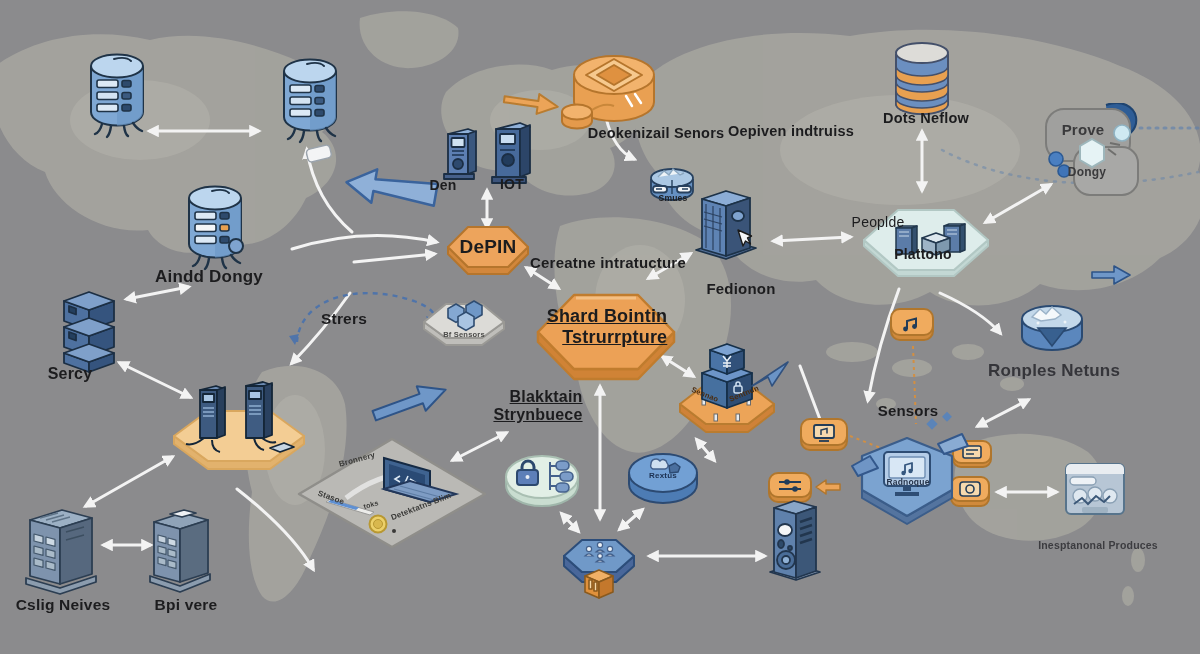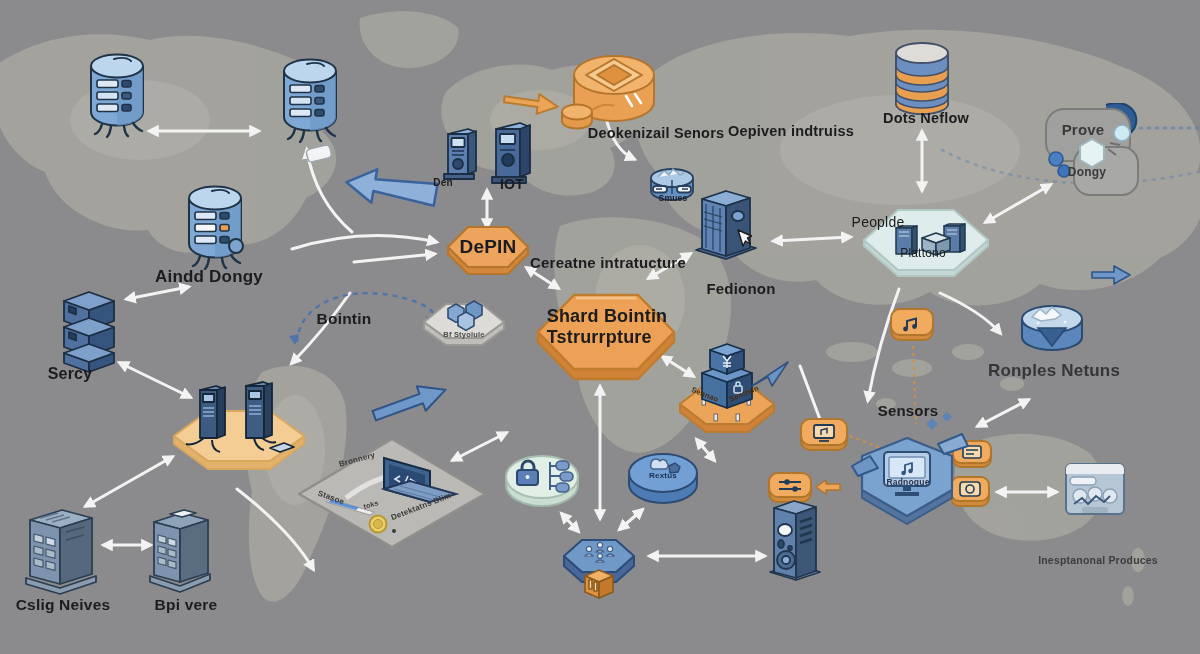--- a/index.html
+++ b/index.html
@@ -3,21 +3,21 @@
 <meta charset="utf-8">
 <style>
   html,body{margin:0;padding:0;background:#6f6f72;}
   #stage{position:relative;width:1200px;height:654px;overflow:hidden;background:#8b8b8d;
          font-family:"Liberation Sans",sans-serif;}
   #stage svg{display:block;}
   .layer{position:absolute;left:0;top:0;width:1200px;height:654px;}
   .n{position:absolute;}
   .lbl{position:absolute;transform:translateX(-50%);font-weight:700;color:#1c1c1e;
        white-space:nowrap;letter-spacing:.2px;}
-  .lbl2{text-align:left;white-space:pre-line;line-height:1.15;}
+  .lbl2{text-align:right;white-space:pre-line;line-height:1.15;text-decoration:underline;}
 </style>
 </head>
 <body>
 
 <div id="stage">
 
   <svg class="layer" viewBox="0 0 1200 654">
     <g fill="#a5a49e" opacity="0.92">
       <path d="M-10,70 C30,38 90,26 150,40 C200,28 260,44 300,62 C338,78 348,108 322,132 C345,150 340,182 306,198 C290,232 255,252 225,242 C195,262 160,252 148,230 C100,235 55,205 45,172 C10,158 -12,120 -10,70 Z"></path>
       <path d="M360,18 C395,6 440,10 458,28 C462,48 442,66 412,68 C382,70 356,48 360,18 Z"></path>
@@ -618,44 +618,46 @@
             <path d="M22,47 l8,2.2 v6.5 l-8,-2.2 z" fill="#a9bac8"></path>
             <path d="M12,55 l8,2.2 v6.5 l-8,-2.2 z" fill="#a9bac8"></path>
             <path d="M22,58 l8,2.2 v6.5 l-8,-2.2 z" fill="#a9bac8"></path>
           </g>
         </g>
       </svg>
   </div>
 
   <div class="lbl" style="left:209px;top:267px;font-size:17px">Aindd Dongy</div>
   <div class="lbl" style="left:70px;top:365px;font-size:16px">Sercy</div>
-  <div class="lbl" style="left:443px;top:177px;font-size:10px">Den</div>
+  <div class="lbl" style="left:443px;top:177px;font-size:14px">Den</div>
   <div class="lbl" style="left:512px;top:176px;font-size:14px">IOT</div>
   <div class="lbl" style="left:656px;top:125px;font-size:14.5px">Deokenizail Senors</div>
   <div class="lbl" style="left:791px;top:123px;font-size:14.5px">Oepiven indtruiss</div>
   <div class="lbl" style="left:926px;top:110px;font-size:14.5px">Dots Neflow</div>
   <div class="lbl" style="left:1083px;top:121px;font-size:15px;font-weight:600;color:#3a3a3c">Prove</div>
   <div class="lbl" style="left:1087px;top:165px;font-size:12px;font-weight:600;color:#3a3a3c">Dongy</div>
   <div class="lbl" style="left:673px;top:193px;font-size:8.5px;font-weight:600">Smues</div>
   <div class="lbl" style="left:488px;top:236px;font-size:19px">DePIN</div>
   <div class="lbl" style="left:608px;top:254px;font-size:15px">Cereatne intratucture</div>
   <div class="lbl" style="left:741px;top:280px;font-size:15px">Fedionon</div>
   <div class="lbl" style="left:878px;top:214px;font-size:14px;font-weight:400">Peoplde</div>
-  <div class="lbl" style="left:923px;top:246px;font-size:12px;font-weight:400">Plattono</div>
-  <div class="lbl" style="left:344px;top:310px;font-size:15.5px">Bointin</div>
-  <div class="lbl" style="left:464px;top:330px;font-size:7.5px;font-weight:600;color:#4a4a48">Bf Styolule</div>
+  <div class="lbl" style="left:923px;top:246px;font-size:14px;font-weight:700">Plattono</div>
+  <div class="lbl" style="left:344px;top:310px;font-size:15.5px">Strers</div>
+  <div class="lbl" style="left:464px;top:330px;font-size:7.5px;font-weight:600;color:#4a4a48">Bf Sensors</div>
   <div class="lbl lbl2" style="left:607px;top:306px;font-size:18px">Shard Bointin
 Tstrurrpture</div>
+  <div class="lbl lbl2" style="left:538px;top:388px;font-size:16px">Blakktain
+Strynbuece</div>
   <div class="lbl" style="left:705px;top:390px;font-size:7.5px;color:#4a2c10;transform:translateX(-50%) rotate(22deg)">Sennao</div>
   <div class="lbl" style="left:744px;top:389px;font-size:7.5px;color:#4a2c10;transform:translateX(-50%) rotate(-22deg)">Sentnun</div>
   <div class="lbl" style="left:908px;top:402px;font-size:15px">Sensors</div>
   <div class="lbl" style="left:908px;top:477px;font-size:8.5px;color:#26344a">Radnoque</div>
   <div class="lbl" style="left:663px;top:471px;font-size:8px;color:#1c3050">Rextus</div>
   <div class="lbl" style="left:1054px;top:361px;font-size:17px;font-weight:600;color:#35353a">Ronples Netuns</div>
-  <div class="lbl" style="left:1098px;top:554px;font-size:10.5px;font-weight:600;color:#3c3c40">Inesptanonal Produces</div>
+  <div class="lbl" style="left:1098px;top:539px;font-size:10.5px;font-weight:600;color:#3c3c40">Inesptanonal Produces</div>
   <div class="lbl" style="left:63px;top:596px;font-size:15.5px">Cslig Neives</div>
   <div class="lbl" style="left:186px;top:596px;font-size:15.5px">Bpi vere</div>
   <div class="lbl" style="left:357px;top:455px;font-size:8px;color:#3a3a38;transform:translateX(-50%) rotate(-15deg)">Bronnery</div>
   <div class="lbl" style="left:331px;top:493px;font-size:8px;color:#3a3a38;transform:translateX(-50%) rotate(20deg)">Stasoe</div>
   <div class="lbl" style="left:371px;top:501px;font-size:7px;color:#3a3a38;transform:translateX(-50%) rotate(-15deg)">toks</div>
   <div class="lbl" style="left:421px;top:502px;font-size:8px;color:#3a3a38;transform:translateX(-50%) rotate(-21deg)">Detektatns Blim</div>
 
 </div>
 
 </body></html>

